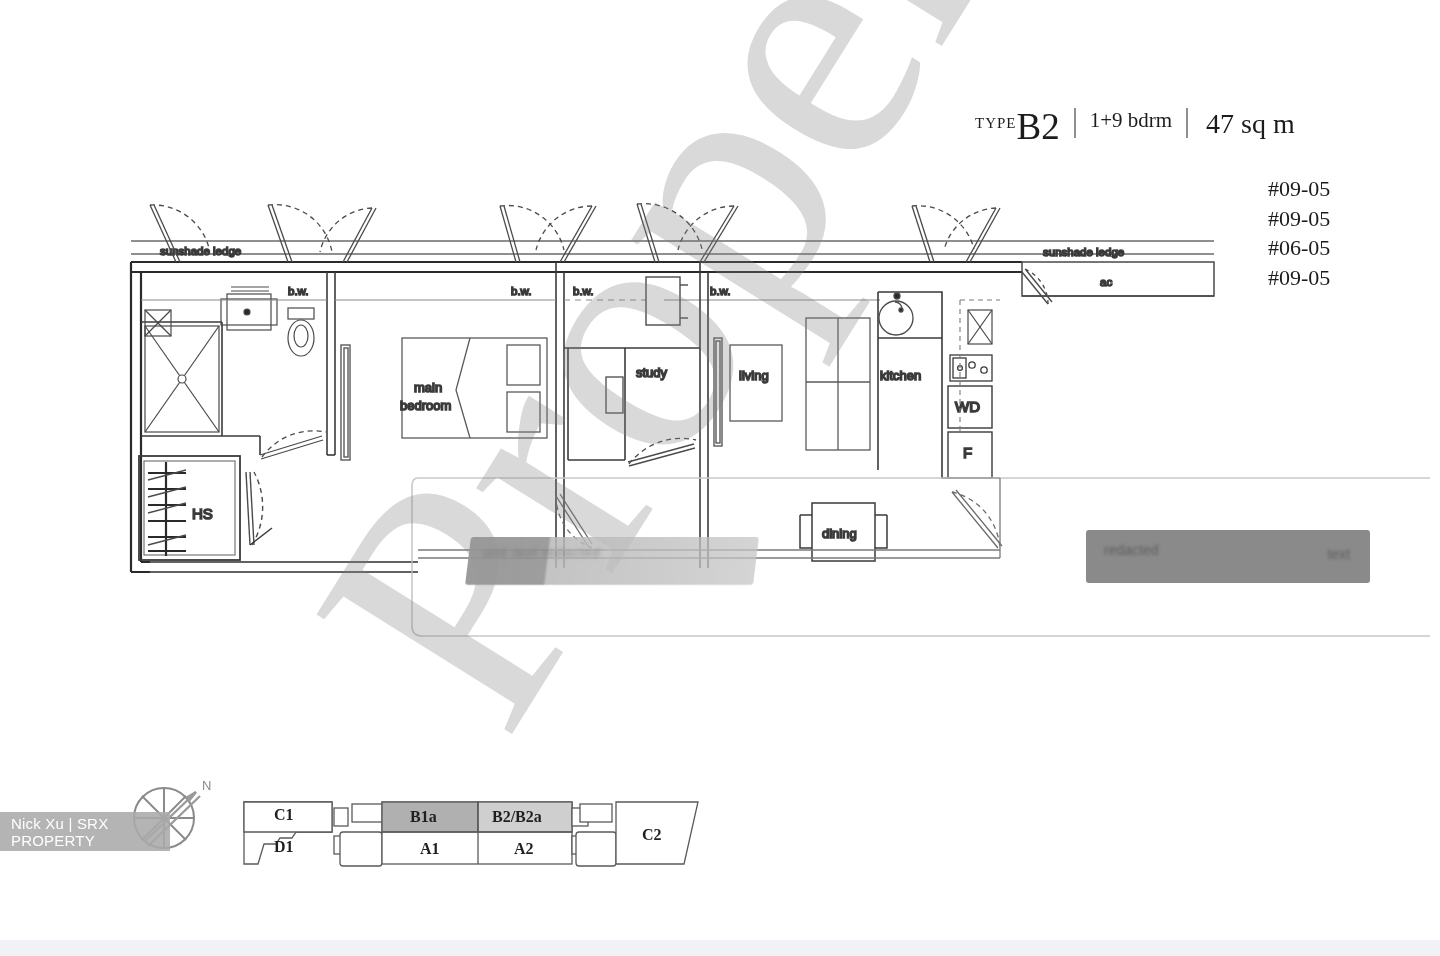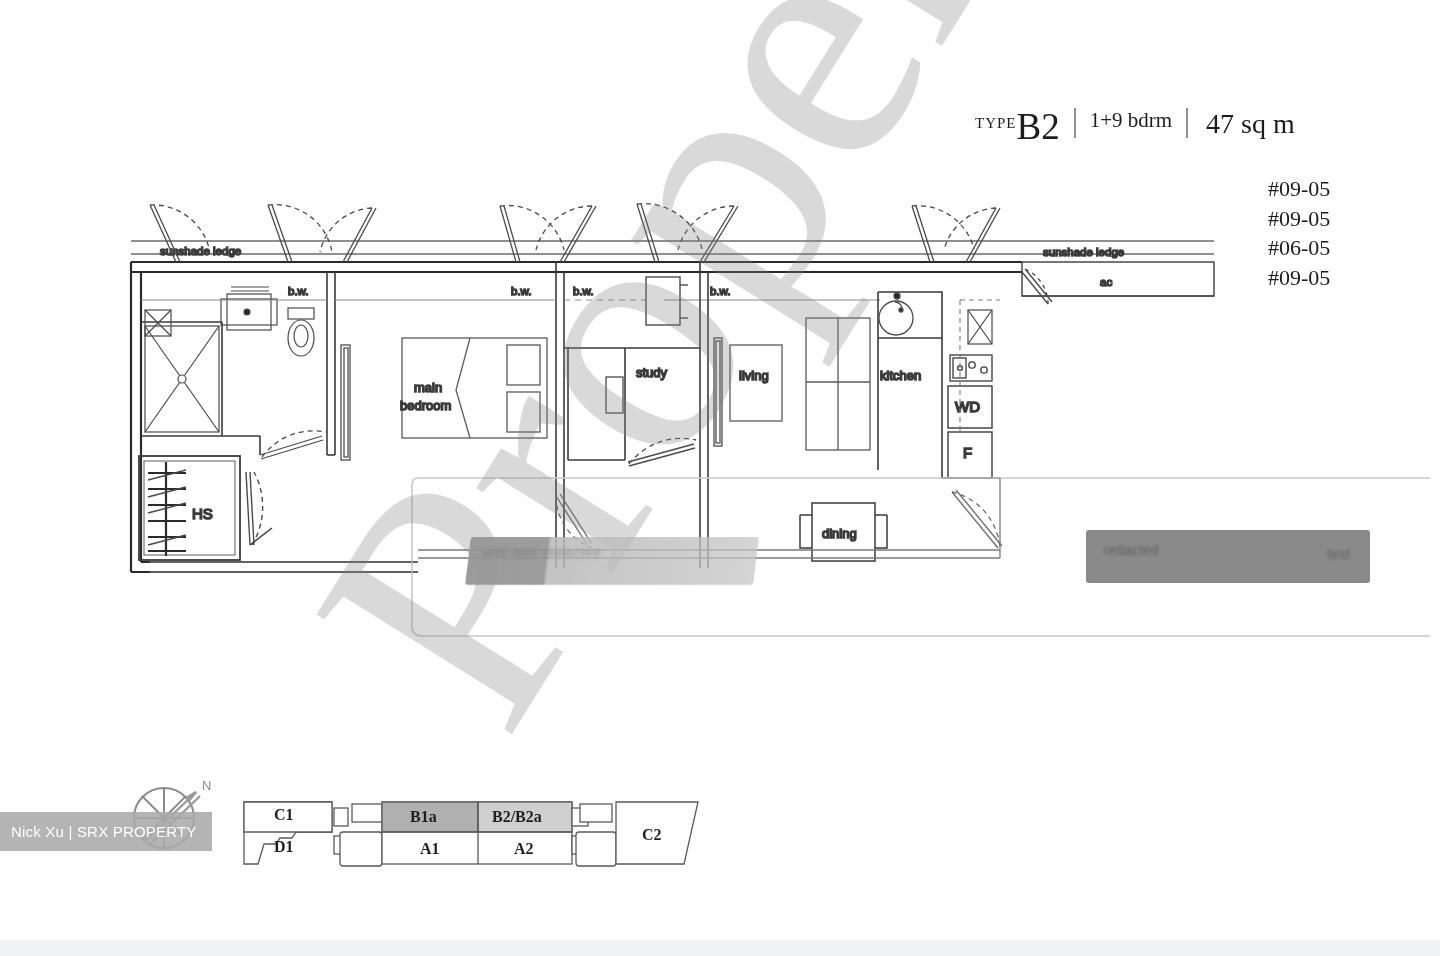--- a/index.html
+++ b/index.html
@@ -142,21 +142,21 @@
     position: absolute;
     left: 118px; top: 772px;
     width: 100px; height: 86px;
     z-index: 5;
   }
 
   
   #wm-bar {
     position: absolute;
     left: 0; top: 812px;
-    width: 212px; height: 39px;
+    width: 170px; height: 39px;
     background: rgba(170,170,170,0.88);
     display: flex; align-items: center;
     z-index: 9;
   }
   #wm-bar .wm-label {
     color: #ffffff;
     font-size: 15px;
     margin-left: 11px;
     font-family: "Liberation Sans", sans-serif;
     letter-spacing: 0.2px;

